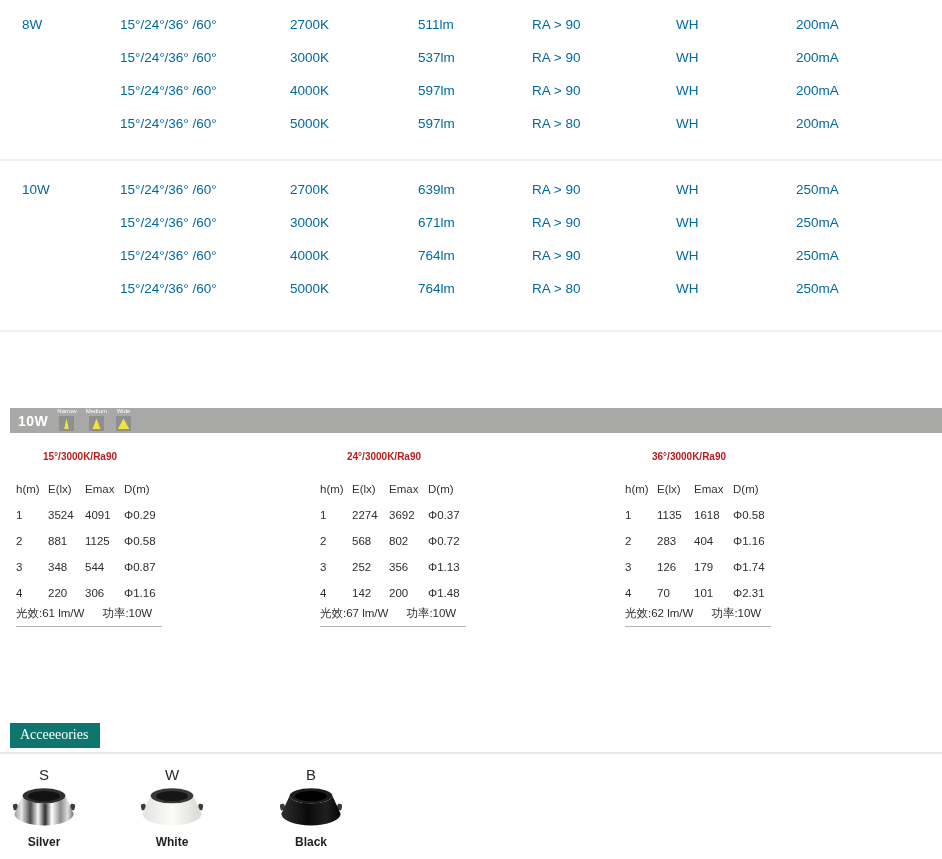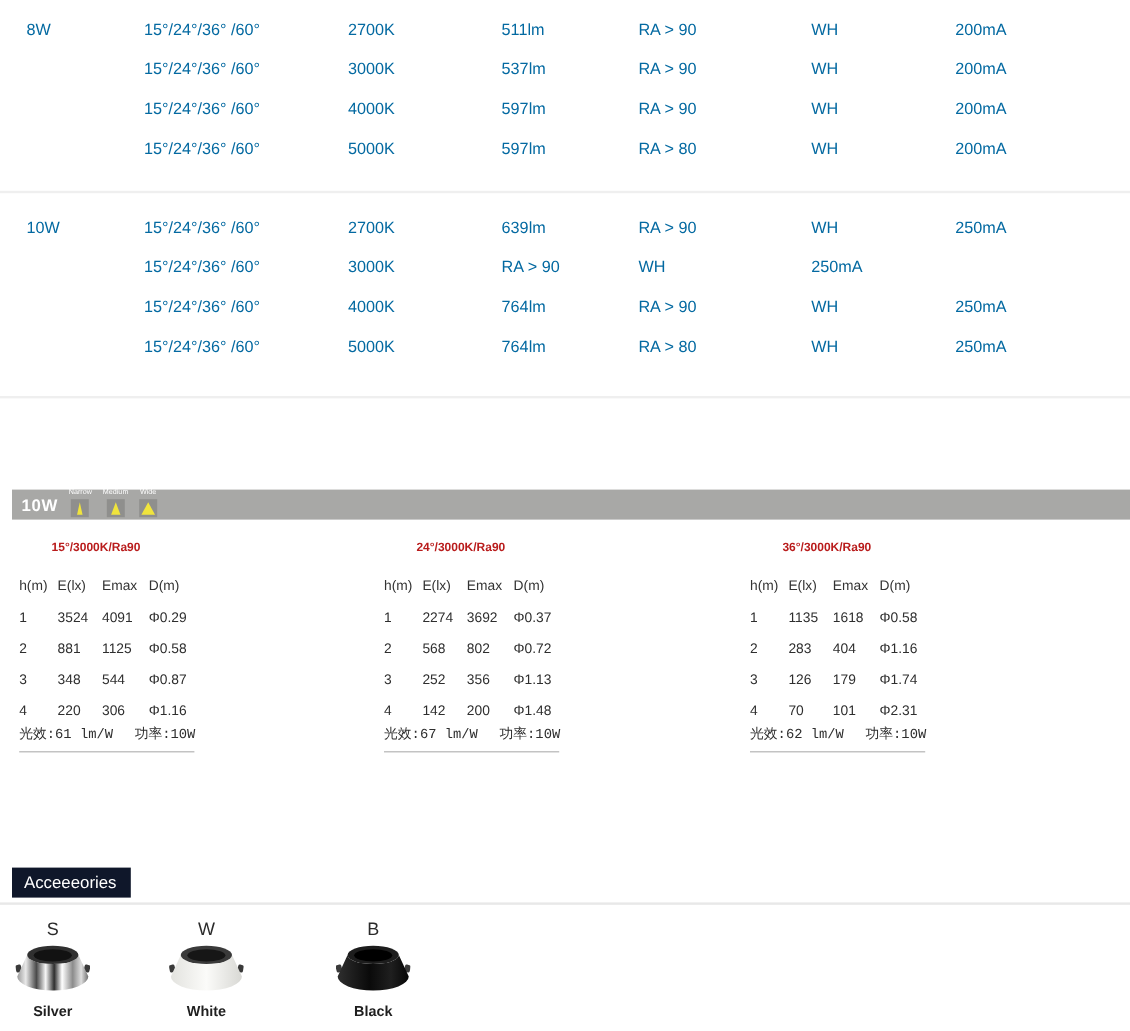--- a/index.html
+++ b/index.html
@@ -34,25 +34,25 @@
   .beam-box { width:15px; height:15px; background:#8f8f8d; margin-top:1px; }
 
   
   .pt-zone { position:relative; width:942px; height:190px; margin-top:12px; }
   .pt { position:absolute; top:0; width:175px; }
   .pt-title { margin-left:27px; padding-top:6px; font-size:10px; font-weight:bold; color:#b91c1c; white-space:nowrap; }
   .pt-grid { margin-top:14px; display:grid; grid-template-columns:32px 37px 39px 58px; }
   .pt-grid .cell { height:26px; line-height:26px; font-size:11.5px; color:#2e2e2e; white-space:nowrap; }
   .pt-grid .hcell { color:#333; }
   .pt-foot { width:146px; display:flex; gap:18px; font-size:11.5px; color:#2e2e2e;
-    border-bottom:1px solid #b5b5b5; padding-bottom:6px; line-height:14px; white-space:nowrap;font-family:Liberation Mono, monospace; }
+    border-bottom:1px solid #b5b5b5; padding-bottom:6px; line-height:14px; white-space:nowrap; }
 
   
-  .acc-title-box { position:absolute; left:10px; top:715px; background:#0f172a; color:#ffffff;
-    font-size:14px; padding:4px 12px 5px 10px; }
+  .acc-title-box { position:absolute; left:10px; top:715px; background:#0f766e; color:#ffffff;
+    font-size:14px; padding:4px 12px 5px 10px;font-family:Liberation Serif, serif; }
   .acc-rule { position:absolute; left:0; top:744px; width:942px; height:2px; background:#e8e8e8; }
   .acc-item { position:absolute; top:758px; width:72px; text-align:center; }
   .acc-code { font-size:15px; color:#2b2b2b; font-weight:500; line-height:18px; }
   .acc-ring { margin-top:2px; }
   .acc-label { font-size:12px; font-weight:bold; color:#1f1f1f; margin-top:2px; }
 </style>
 </head>
 <body>
 
 <div class="page">
@@ -105,20 +105,21 @@
             <div class="spec-cell">2700K</div>
             <div class="spec-cell">639lm</div>
             <div class="spec-cell">RA &gt; 90</div>
             <div class="spec-cell">WH</div>
             <div class="spec-cell">250mA</div>
           </div>
           <div class="spec-row">
             <div class="spec-cell"></div>
             <div class="spec-cell">15°/24°/36° /60°</div>
             <div class="spec-cell">3000K</div>
+            <div class="spec-cell">671lm</div>
             <div class="spec-cell">RA &gt; 90</div>
             <div class="spec-cell">WH</div>
             <div class="spec-cell">250mA</div>
           </div>
           <div class="spec-row">
             <div class="spec-cell"></div>
             <div class="spec-cell">15°/24°/36° /60°</div>
             <div class="spec-cell">4000K</div>
             <div class="spec-cell">764lm</div>
             <div class="spec-cell">RA &gt; 90</div>

